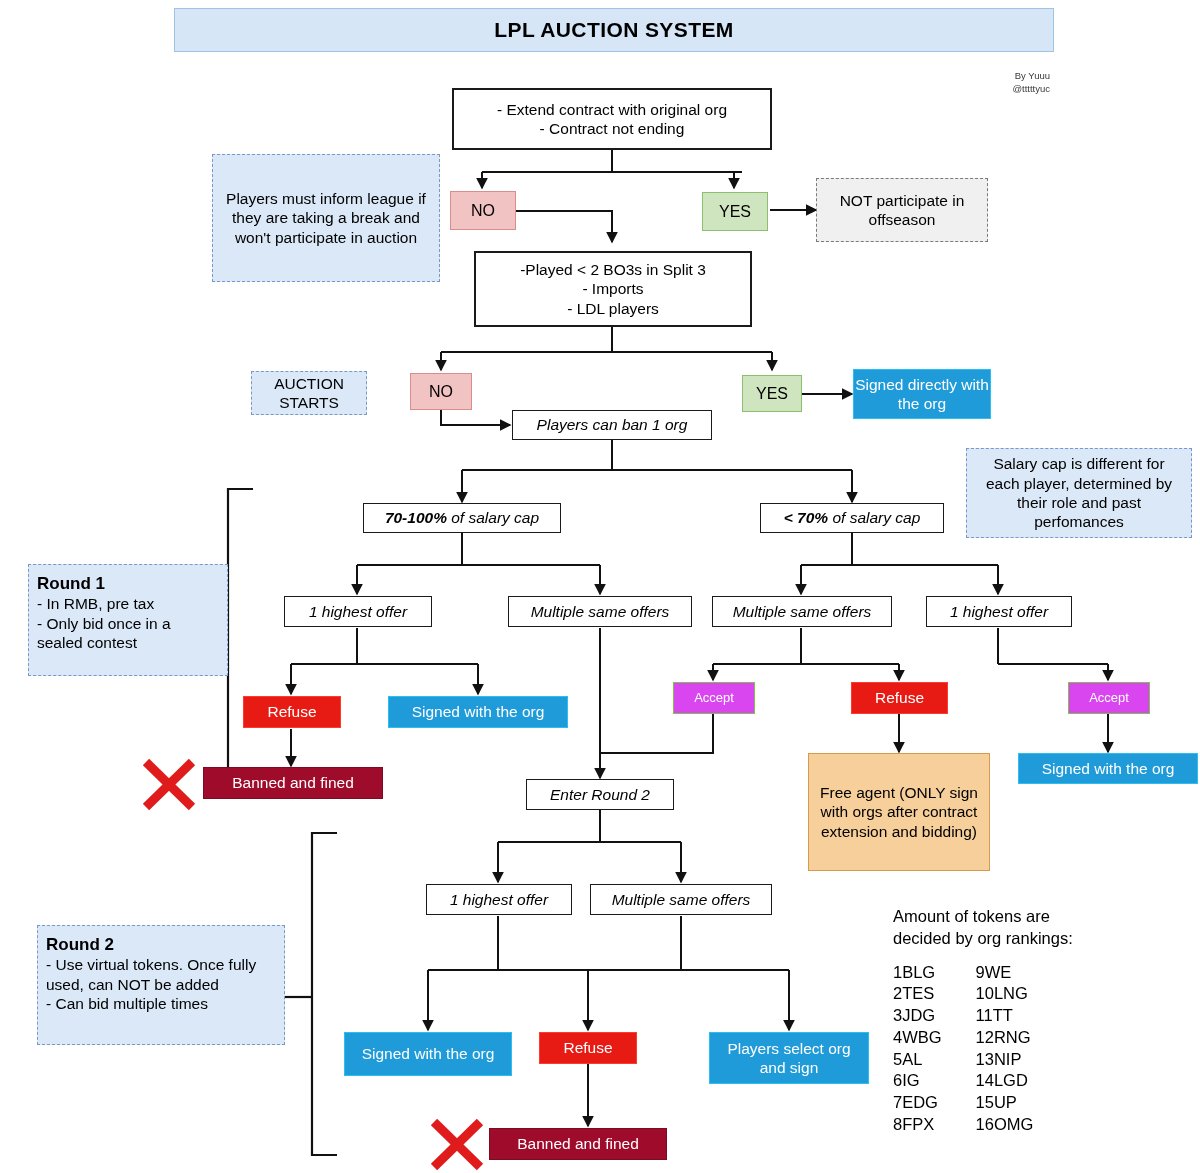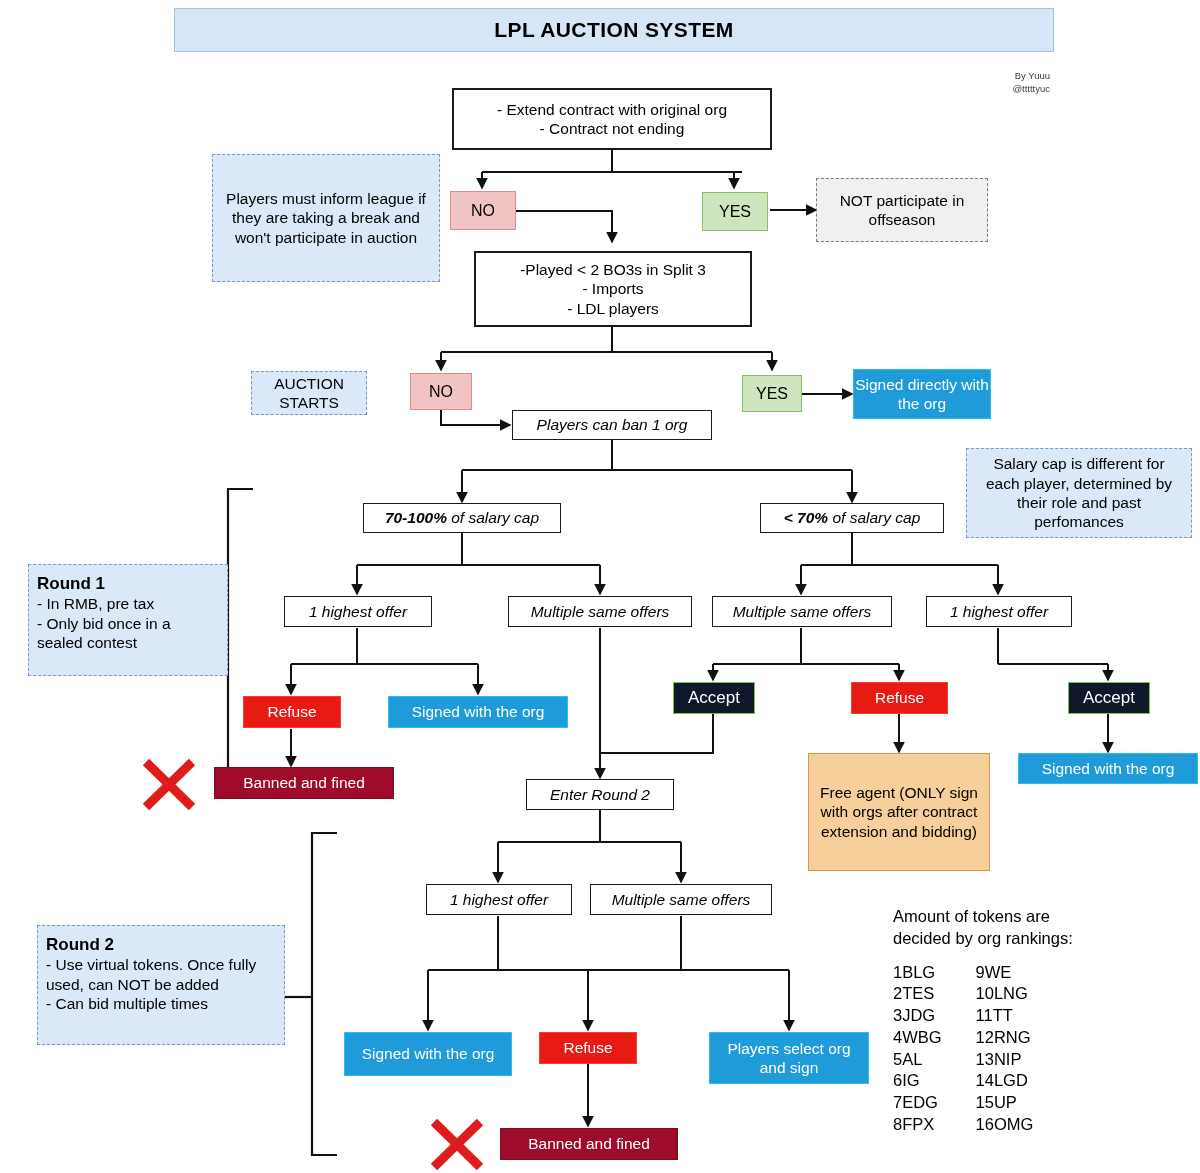--- a/index.html
+++ b/index.html
@@ -25,23 +25,23 @@
 
   
   .greybox{background:#f0f0f0;border:1.6px dashed #7a7a7a;color:#000;font-size:15.5px;}
 
   
   .no-chip{background:#f2c3c3;border:1.6px solid #d98d8d;color:#000;font-size:16px;}
   .yes-chip{background:#cfe5c0;border:1.6px solid #8bbf6e;color:#000;font-size:16px;}
 
   
   .blue{background:#1f9bd9;border:1.6px solid #27c0f0;color:#ffffff;font-size:15.5px;}
-  .green{background:#0f172a;border:1.6px solid #7ec24a;color:#ffffff;font-size:17px;}
+  .green{background:#d946ef;border:1.6px solid #7ec24a;color:#ffffff;font-size:13px;}
   .red{background:#e81b14;border:1.6px solid #ff3a2e;color:#ffffff;font-size:15.5px;}
-  .darkred{background:#9e0b2b;border:1.6px solid #7c0a22;color:#ffffff;font-size:15.5px;margin-left:11px;}
+  .darkred{background:#9e0b2b;border:1.6px solid #7c0a22;color:#ffffff;font-size:15.5px;}
   .orange{background:#f7cf9b;border:1.6px solid #d79a4d;color:#000;font-size:15.5px;}
 
   .byline{position:absolute;font-size:9.5px;color:#3a3a3a;line-height:1.35;text-align:right;}
 
   .ranklist{position:absolute;font-size:16.5px;color:#000;line-height:1.32;}
   .ranklist .hdr{white-space:pre-line;}
   .rank-cols{display:flex;gap:34px;margin-top:12px;}
   .rank-cols .col{display:flex;flex-direction:column;}
 </style>
 </head>

